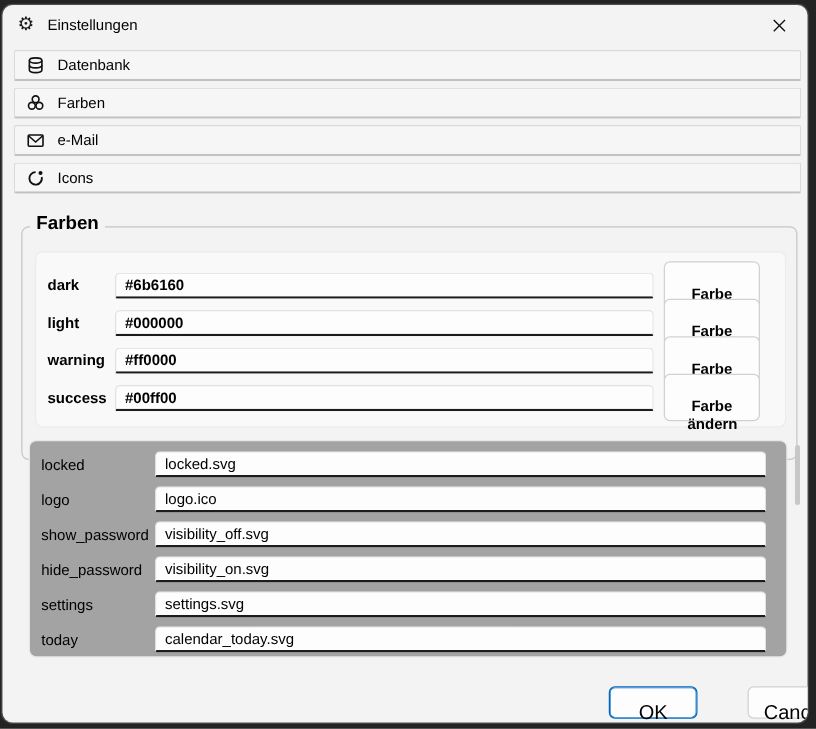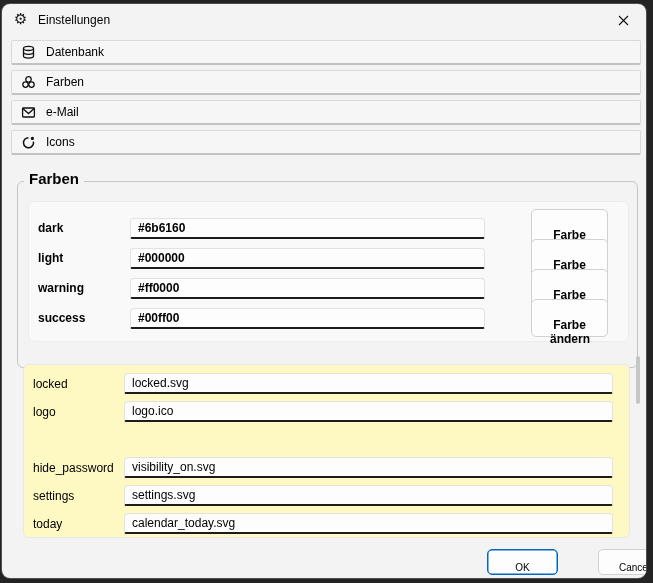--- a/index.html
+++ b/index.html
@@ -43,54 +43,54 @@
     border:1px solid #c6c6c6;border-radius:6px;box-sizing:border-box;
   }
   .group-title{
     position:absolute;left:6px;top:-12px;padding:0 5px;
     font-size:15px;font-weight:bold;color:#000;background:#f3f3f3;
   }
   .group-inner{
     position:absolute;left:10px;top:19px;width:599px;height:139px;
     background:#f9f9f9;border:1px solid #ececec;border-radius:6px;
   }
-  .f-row{position:absolute;left:20px;right:29px;height:22px;display:flex;align-items:center;gap:38px;}
+  .f-row{position:absolute;left:20px;right:29px;height:22px;display:flex;align-items:center;}
   .f-row.r0{top:35px}.f-row.r1{top:65px}.f-row.r2{top:95px}.f-row.r3{top:125px}
   .f-label{width:54px;font-size:12px;font-weight:bold;color:#000;flex:none;}
   .field{
     box-sizing:border-box;height:21px;background:#fdfdfd;
     border:1px solid #e2e2e2;border-bottom:2px solid #1c1c1c;
     border-radius:4px 4px 2px 2px;padding:0 7px;font-size:12px;color:#000;
     font-family:"Liberation Sans","DejaVu Sans",sans-serif;outline:none;
   }
   .f-field{flex:1;font-weight:bold;}
   .mini-btn{
     flex:none;width:77px;height:22px;margin-left:8px;box-sizing:border-box;
     background:#fdfdfd;border:1px solid #d1d1d1;border-radius:5px;
     font-size:12px;font-weight:bold;color:#000;padding:18px;
     font-family:"Liberation Sans","DejaVu Sans",sans-serif;
   }
   
   .panel{
-    position:absolute;left:21px;top:360px;width:607px;height:174px;
-    background:#fef9c3;border:1px solid #e7e7e7;border-radius:6px;box-sizing:border-box;
+    position:absolute;left:21px;top:348px;width:607px;height:174px;
+    background:#a3a3a3;border:1px solid #e7e7e7;border-radius:6px;box-sizing:border-box;
   }
   .p-row{position:absolute;left:9px;right:16px;height:21px;display:flex;align-items:center;}
   .p-row.r0{top:8px}.p-row.r1{top:36px}.p-row.r2{top:64px}
   .p-row.r3{top:92px}.p-row.r4{top:120px}.p-row.r5{top:148px}
   .p-label{width:91px;font-size:12px;color:#000;flex:none;}
   .p-field{flex:1;}
   .vthumb{
     position:absolute;left:634px;top:352px;width:4px;height:48px;
     background:#c7c7c7;border-radius:2px;
   }
   
   .btn{
     position:absolute;top:545px;height:22px;box-sizing:border-box;
-    background:#fdfdfd;border-radius:5px;font-size:10px;color:#000;padding:12px;
+    background:#fdfdfd;border-radius:5px;font-size:16px;color:#000;padding:12px;
     font-family:"Liberation Sans","DejaVu Sans",sans-serif;
   }
   .ok{left:485px;width:71px;border:1px solid #0067c0;box-shadow:inset 0 0 0 0.5px #0067c0;}
   .cancel{left:565px;width:73px;border:1px solid #d1d1d1;margin-left:31px;}
   svg{display:block;}
 </style>
 </head>
 <body>
 
 <div class="window">
@@ -176,20 +176,24 @@
 
   <div class="panel">
     <div class="p-row r0">
       <span class="p-label">locked</span>
       <input class="field p-field" value="locked.svg" style="">
     </div>
     <div class="p-row r1">
       <span class="p-label">logo</span>
       <input class="field p-field" value="logo.ico" style="">
     </div>
+    <div class="p-row r2">
+      <span class="p-label">show_password</span>
+      <input class="field p-field" value="visibility_off.svg" style="">
+    </div>
     <div class="p-row r3">
       <span class="p-label">hide_password</span>
       <input class="field p-field" value="visibility_on.svg" style="">
     </div>
     <div class="p-row r4">
       <span class="p-label">settings</span>
       <input class="field p-field" value="settings.svg" style="">
     </div>
     <div class="p-row r5">
       <span class="p-label">today</span>

